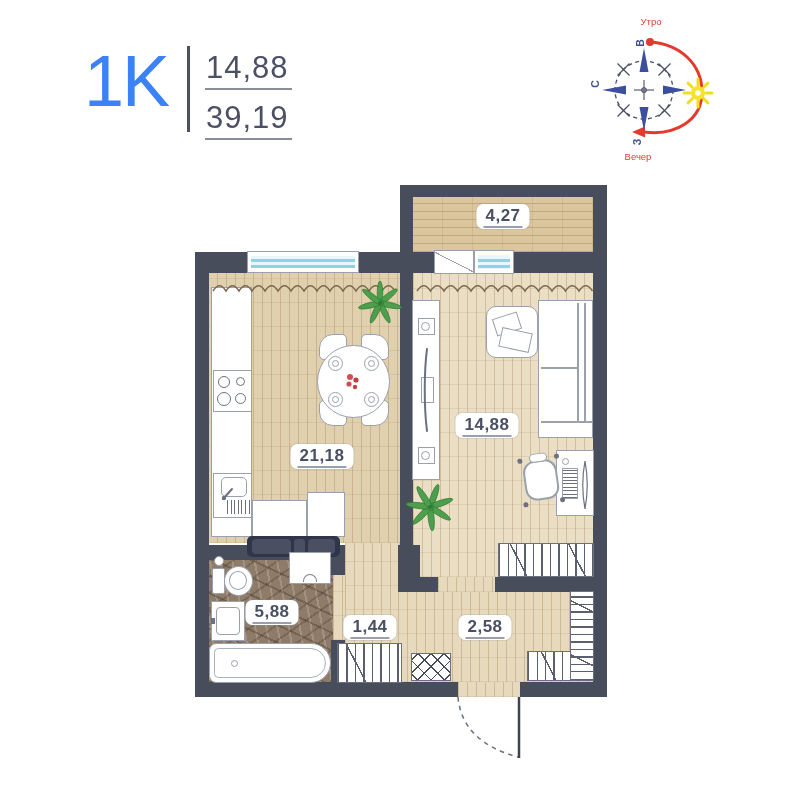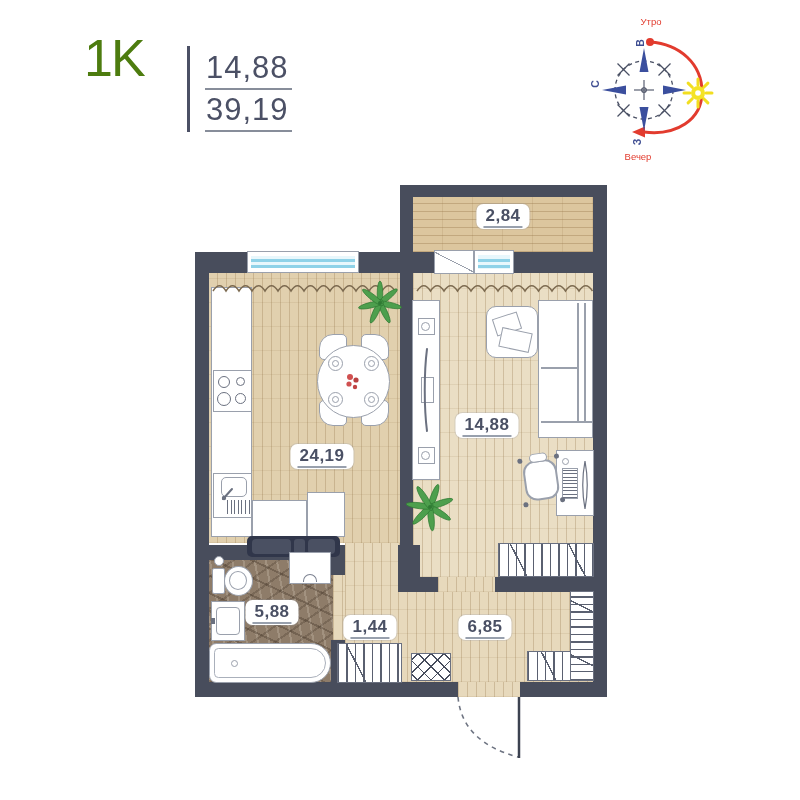--- a/index.html
+++ b/index.html
@@ -1,20 +1,20 @@
 <!DOCTYPE html>
 <html><head>
 <meta charset="utf-8">
 <style>
   html,body{margin:0;padding:0;background:#fff;}
   #stage{position:relative;width:800px;height:800px;background:#fff;overflow:hidden;
          font-family:"Liberation Sans",sans-serif;}
   .abs{position:absolute;}
   
-  .h-type{left:84px;top:28px;font-size:52px;font-weight:500;color:#4d7c0f;letter-spacing:-2px;}
+  .h-type{left:84px;top:40px;font-size:72px;font-weight:500;color:#3b82f6;letter-spacing:-2px;}
   .h-div{left:187px;top:46px;width:3px;height:86px;background:#4b5065;}
   .h-num{left:205px;font-size:31px;font-weight:400;color:#4b5065;letter-spacing:1px;}
   .h-num span{display:inline-block;border-bottom:2px solid #878d9a;padding:0 3px 2px 1px;min-width:82px;}
   
   .wall{background:#484d5c;}
   .wood{background-color:#e7d9bc;
     background-image:repeating-linear-gradient(90deg,rgba(146,115,72,.30) 0 1px,transparent 1px 9px),
                      repeating-linear-gradient(0deg,rgba(146,115,72,.13) 0 1px,transparent 1px 24px);}
   .wood.kit{background-color:#e1d0ae;}
   .wood.rm{background-color:#eadec4;}
@@ -53,21 +53,21 @@
   svg text{font-family:"Liberation Sans",sans-serif;}
 </style>
 </head>
 <body>
 
 <div id="stage">
 
   <div class="abs h-type">1K</div>
   <div class="abs h-div"></div>
   <div class="abs h-num" style="top:50px;"><span>14,88</span></div>
-  <div class="abs h-num" style="top:92px;"><span>39,19</span></div>
+  <div class="abs h-num" style="top:100px;"><span>39,19</span></div>
 
   <div class="abs" style="left:588px;top:8px;width:140px;height:158px;">
     <svg width="140" height="158" viewBox="0 0 140 158">
       <text x="63" y="17" text-anchor="middle" font-size="9.5" fill="#e23b2e">Утро</text>
       <circle cx="62" cy="34" r="4" fill="#e23b2e"></circle>
       <path d="M62,34 C92,36 114,56 114,84 C114,112 88,128 56,124" fill="none" stroke="#e23b2e" stroke-width="3" stroke-linecap="round"></path>
       <polygon points="57,118.5 44,124 57,129.5" fill="#e23b2e"></polygon>
       <text x="50" y="152" text-anchor="middle" font-size="9.5" fill="#e23b2e">Вечер</text>
       <circle cx="56" cy="82" r="29" fill="none" stroke="#4a5064" stroke-width="1.3" stroke-dasharray="4 3.5"></circle>
       <g stroke="#4a5064" stroke-width="1.2">
@@ -277,20 +277,20 @@
         <ellipse rx="3" ry="14" transform="rotate(122) translate(0,-10)"></ellipse>
         <ellipse rx="3" ry="14" transform="rotate(174) translate(0,-10)"></ellipse>
         <ellipse rx="3" ry="14" transform="rotate(225) translate(0,-10)"></ellipse>
         <ellipse rx="3" ry="14" transform="rotate(277) translate(0,-10)"></ellipse>
         <ellipse rx="3" ry="14" transform="rotate(328) translate(0,-10)"></ellipse>
       </g>
       <circle r="2" fill="#2f7a33"></circle>
     </g>
   </svg>
 
-  <div class="abs pill" style="left:503px;top:204px;"><span>2,84</span></div>
-  <div class="abs pill" style="left:322px;top:444px;"><span>24,19</span></div>
+  <div class="abs pill" style="left:503px;top:204px;"><span>4,27</span></div>
+  <div class="abs pill" style="left:322px;top:444px;"><span>21,18</span></div>
   <div class="abs pill" style="left:487px;top:413px;"><span>14,88</span></div>
   <div class="abs pill" style="left:272px;top:600px;"><span>5,88</span></div>
   <div class="abs pill" style="left:370px;top:615px;"><span>1,44</span></div>
-  <div class="abs pill" style="left:485px;top:615px;"><span>6,85</span></div>
+  <div class="abs pill" style="left:485px;top:615px;"><span>2,58</span></div>
 
 </div>
 
 </body></html>

